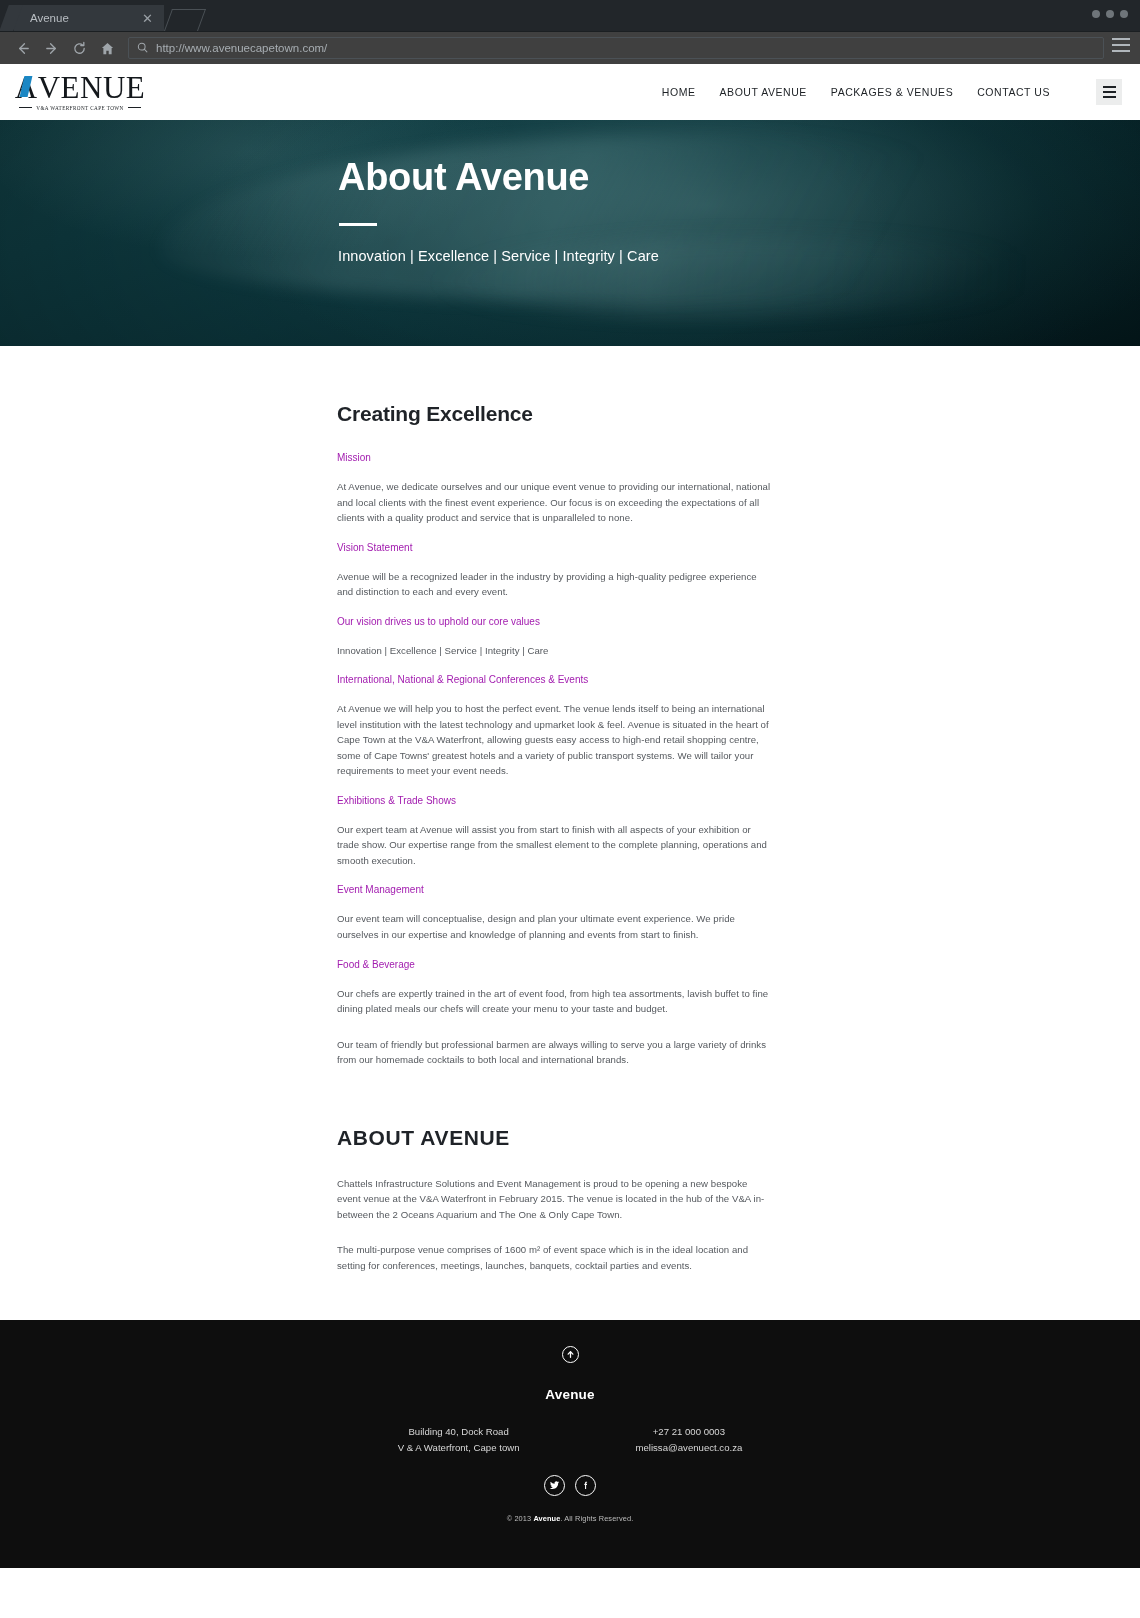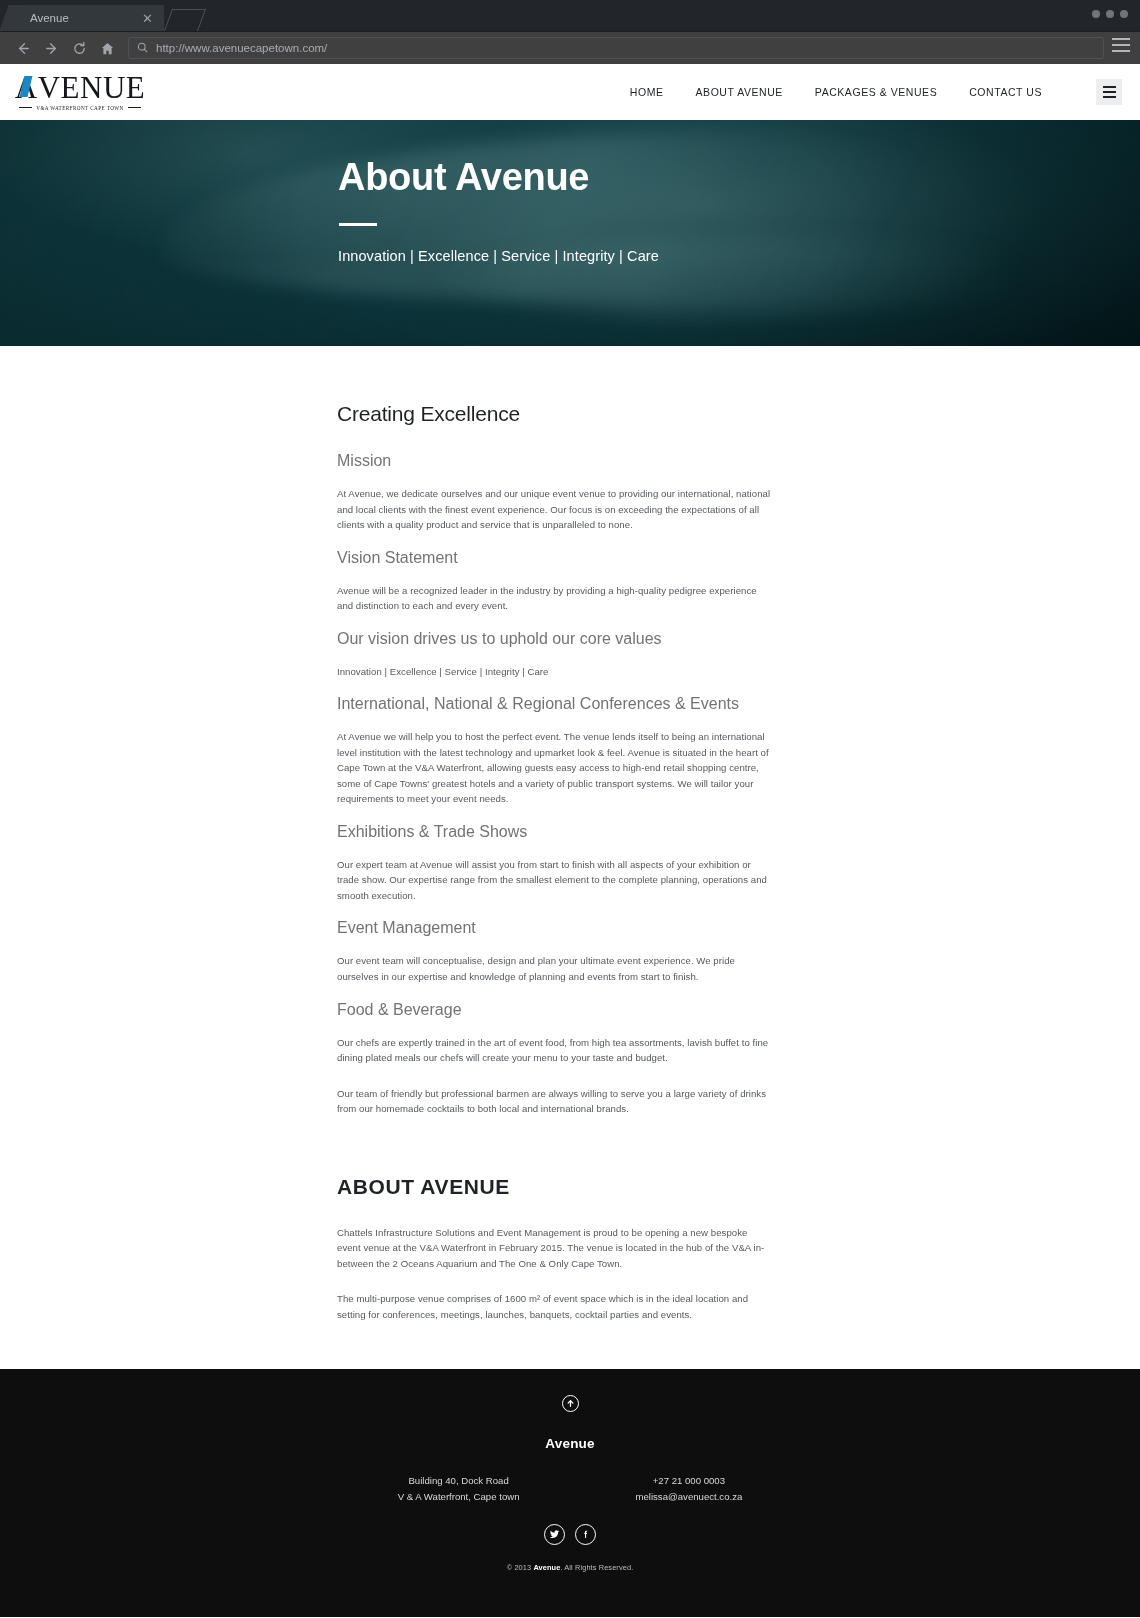--- a/index.html
+++ b/index.html
@@ -170,21 +170,21 @@
     font-family: "Liberation Serif", serif;
     font-size: 5.2px;
     letter-spacing: 0.4px;
     color: #1c2024;
     white-space: nowrap;
   }
   .nav {
     margin-left: auto;
     display: flex;
     align-items: center;
-    gap: 32px;
+    gap: 24px;
   }
   .nav a {
     font-size: 10.5px;
     letter-spacing: 0.55px;
     color: #1d2125;
     text-decoration: none;
     font-family: "Liberation Sans", sans-serif;
     white-space: nowrap;
   }
   .nav-toggle {
@@ -266,29 +266,29 @@
     background: #ffffff;
     padding: 0 0 0 0;
   }
   .content {
     width: 435px;
     margin-left: 337px;
     padding-top: 56px;
   }
   h2.section-title {
     font-size: 21px;
-    font-weight: normal;
+    font-weight: bold;
     color: #1f2328;
     letter-spacing: -0.2px;
     margin-bottom: 26px;
   }
   h3.sub-title {
-    font-size: 16px;
+    font-size: 10px;
     font-weight: normal;
-    color: #737373;
+    color: #a21caf;
     margin-bottom: 16px;
     letter-spacing: 0px;
   }
   p.body {
     font-size: 9.6px;
     line-height: 1.62;
     color: #55595e;
     margin-bottom: 20px;
     letter-spacing: 0.05px;
   }

